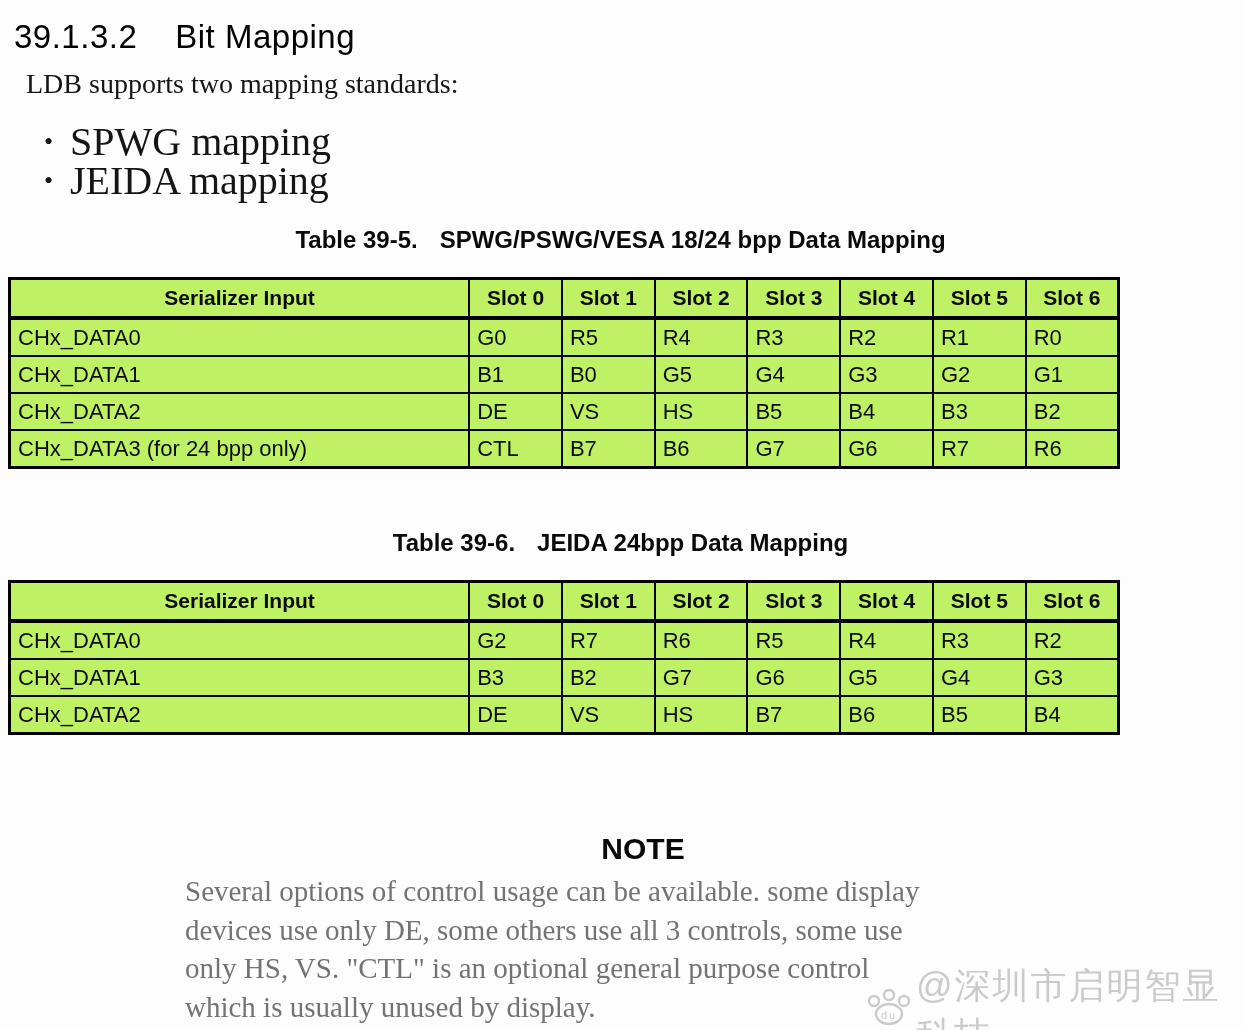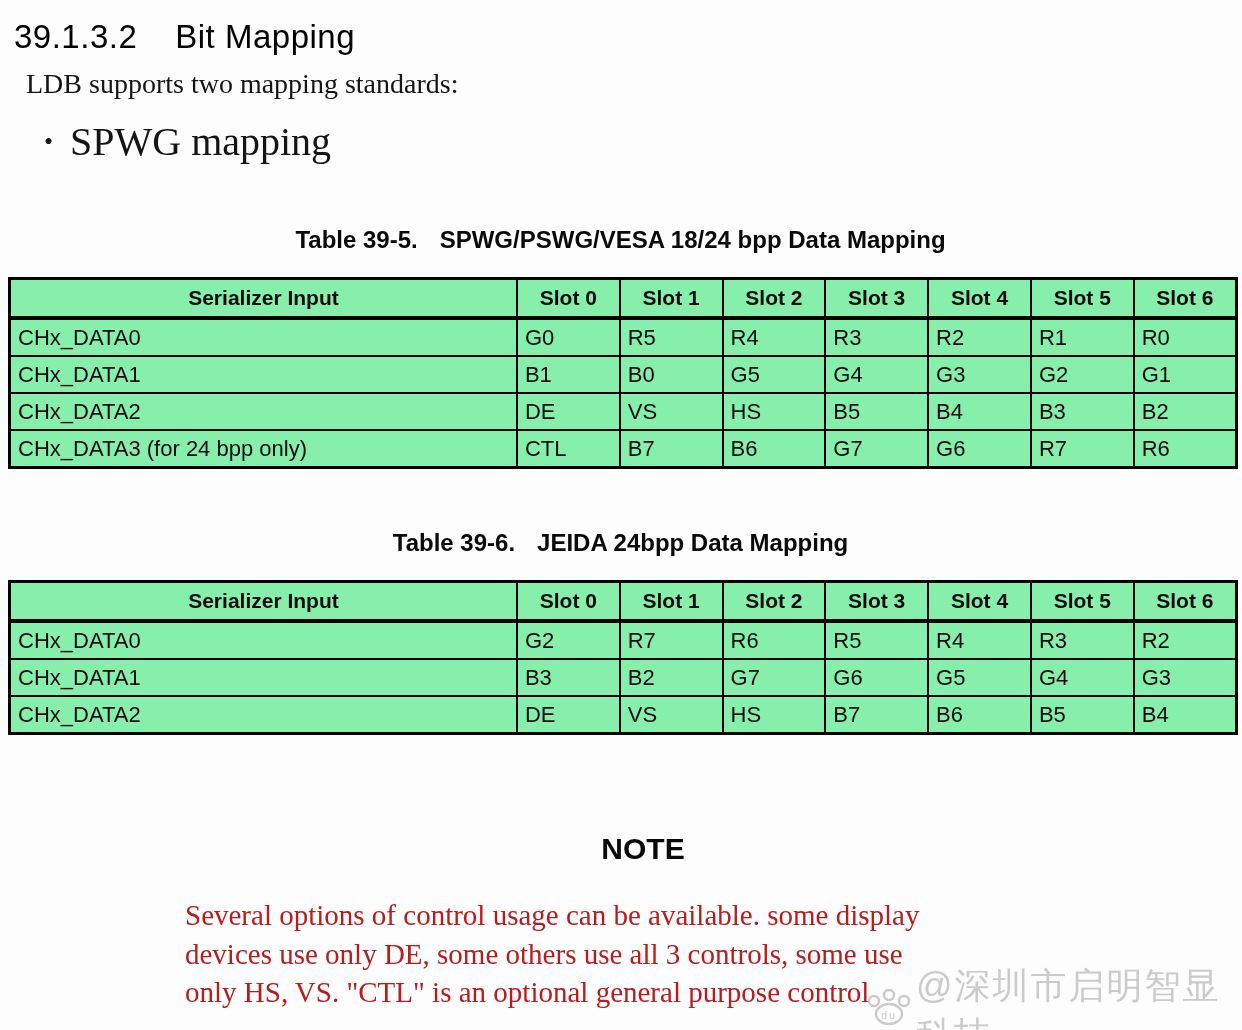--- a/index.html
+++ b/index.html
@@ -47,24 +47,24 @@
     text-align: center;
     font-family: "Liberation Sans", sans-serif;
     font-weight: bold; font-size: 24px; color: #0a0a0a;
   }
   .table-title .tlabel { margin-right: 22px; }
   #table1-title { top: 226px; }
   #table2-title { top: 529px; }
 
   
   table.bitmap-table {
-    position: absolute; left: 8px; width: 1230px;
+    position: absolute; left: 8px; width: 1112px;
     border-collapse: collapse; table-layout: fixed;
     border: 3px solid #000;
-    background: #86efac;
+    background: #bef264;
   }
   #table1 { top: 277px; }
   #table2 { top: 580px; }
 
   table.bitmap-table th {
     border: 2px solid #000;
     border-bottom: 4px solid #000;
     font-family: "Liberation Sans", sans-serif;
     font-weight: bold; font-size: 21px; color: #0a0a0a;
     height: 36px; text-align: center; padding: 0 4px;
@@ -81,23 +81,22 @@
 
   
   .note-title {
     position: absolute; left: 0; top: 832px; width: 1242px;
     text-align: center;
     font-family: "Liberation Sans", sans-serif;
     font-weight: bold; font-size: 30px; color: #0a0a0a; padding-left: 22px;
   }
   .note-body {
     position: absolute; left: 185px; top: 872px; width: 880px;
-    font-size: 29px; color: #b91c1c;
+    font-size: 29px; color: #737373;
     line-height: 38.5px;
-    margin-top: 24px;
   }
 
   
   .watermark {
     position: absolute; left: 866px; top: 962px;
     display: flex; align-items: center;
     color: #cbcbcb;
     font-size: 36px;
     font-family: "Liberation Sans", sans-serif;
     letter-spacing: 2px;
@@ -109,20 +108,21 @@
 <body>
 
 <div class="section-heading">
   <span class="num">39.1.3.2</span><span>Bit Mapping</span>
 </div>
 
 <div class="intro-text">LDB supports two mapping standards:</div>
 
 <ul class="bullet-list">
   <li>SPWG mapping</li>
+  <li>JEIDA mapping</li>
 </ul>
 
 <div class="table-title" id="table1-title">
   <span class="tlabel">Table 39-5.</span><span>SPWG/PSWG/VESA 18/24 bpp Data Mapping</span>
 </div>
 <table class="bitmap-table" id="table1">
   <thead>
       <tr>
         <th>Serializer Input</th>
         <th>Slot 0</th>
@@ -226,20 +226,21 @@
         <td>B4</td>
       </tr>
     </tbody>
 </table>
 
 <div class="note-title">NOTE</div>
 <div class="note-body">
   <div>Several options of control usage can be available. some display</div>
   <div>devices use only DE, some others use all 3 controls, some use</div>
   <div>only HS, VS. "CTL" is an optional general purpose control</div>
+  <div>which is usually unused by display.</div>
 </div>
 
 <div class="watermark">
   <span class="paw">
     <svg width="46" height="44" viewBox="0 0 46 44">
       <g fill="none" stroke="#cbcbcb" stroke-width="2.4">
         <ellipse cx="23" cy="29" rx="13" ry="10"></ellipse>
         <circle cx="8" cy="16" r="5"></circle>
         <circle cx="23" cy="10" r="5"></circle>
         <circle cx="38" cy="16" r="5"></circle>

